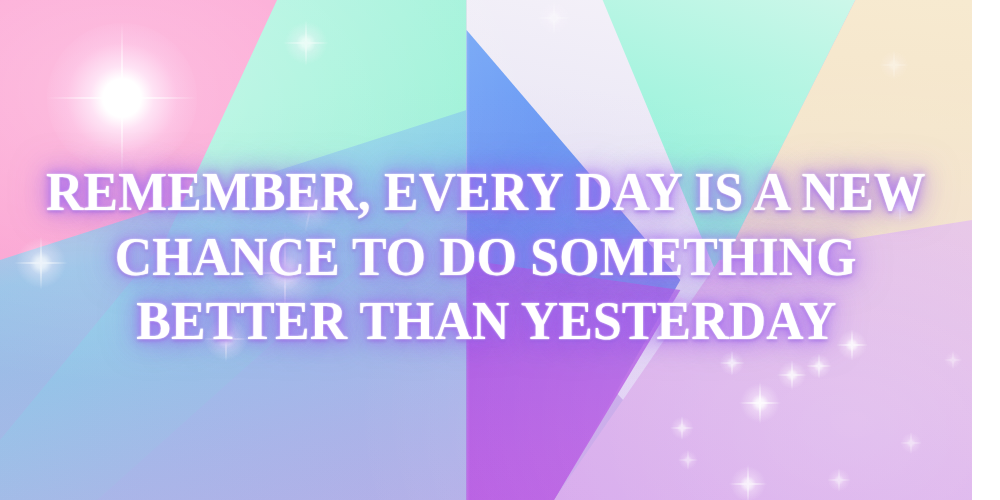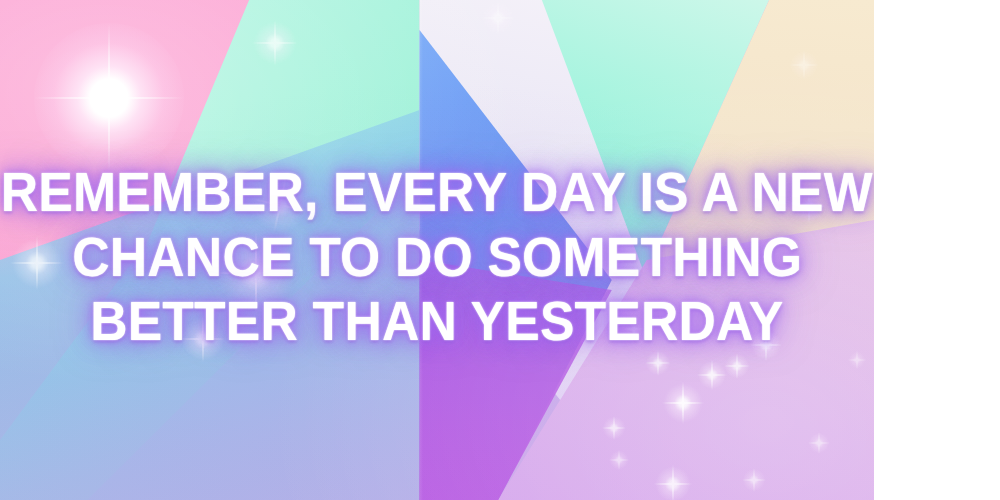--- a/index.html
+++ b/index.html
@@ -2,26 +2,25 @@
 <html><head>
 <meta charset="utf-8">
 <style>
   html, body {
     margin: 0;
     padding: 0;
     background: #ffffff;
   }
   #banner {
     position: relative;
-    width: 848px;
+    width: 972px;
     height: 500px;
     overflow: hidden;
-    font-family: Liberation Sans, sans-serif;
+    font-family: Liberation Serif, serif;
     background: #E8BEE8;
-    padding-left: 26px;
   }
 
   
   .layer {
     position: absolute;
     inset: 0;
     pointer-events: none;
   }
 
   

